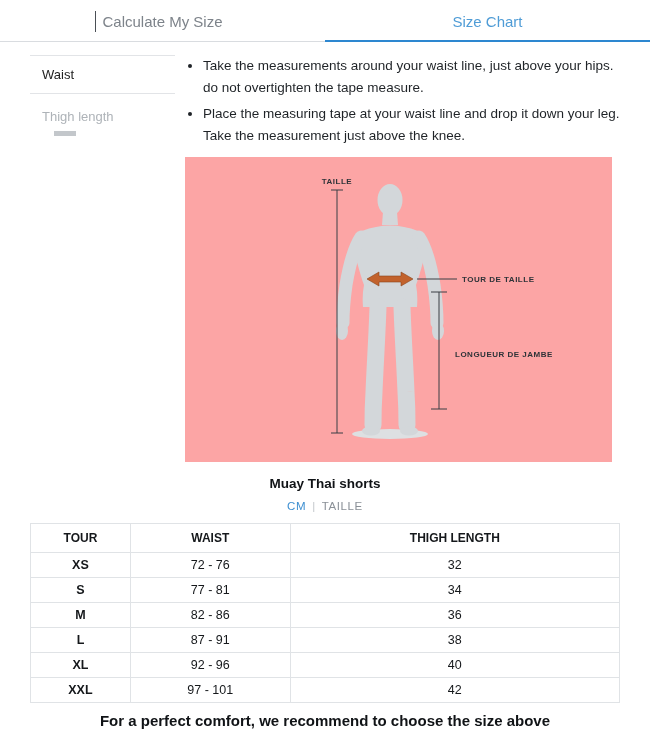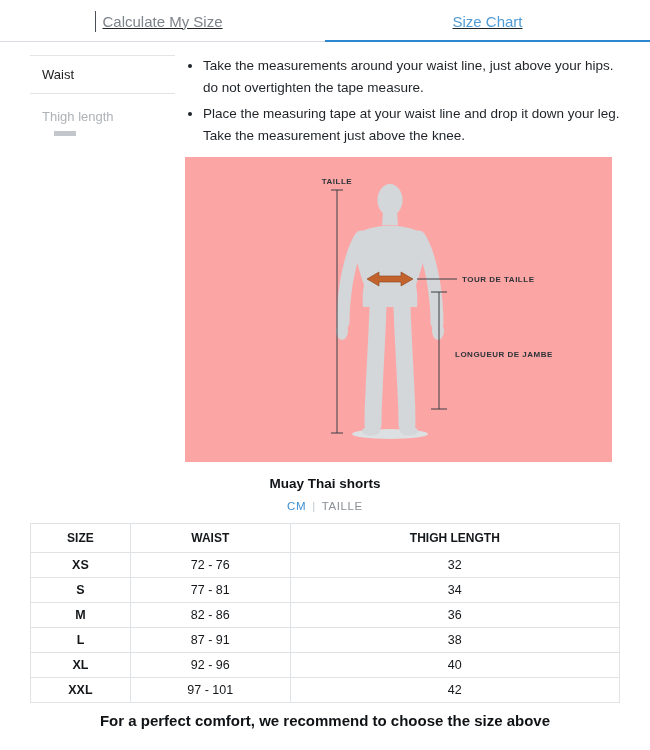--- a/index.html
+++ b/index.html
@@ -3,21 +3,21 @@
 <meta charset="utf-8">
 <style>
   * { box-sizing: border-box; }
   html,body { margin:0; padding:0; background:#fff; }
   .page {
     width:650px; height:750px; background:#fff; position:relative;
     font-family:"Liberation Sans", sans-serif; color:#1f2327; overflow:hidden;
   }
 
   
-  .tabbar { display:flex; height:42px; position:relative;text-decoration:underline; }
+  .tabbar { display:flex; height:42px; position:relative; }
   .tabbar::after { content:""; position:absolute; left:0; right:0; bottom:0; height:1px; background:#d9dce0; }
   .tab { flex:1; display:flex; align-items:center; justify-content:center; font-size:15px; cursor:pointer; position:relative; z-index:1; }
   .tab-inactive { color:#7d838a; }
   .tab-active { color:#4f9cd6; }
   .tab-underline { position:absolute; left:50%; right:0; bottom:0; height:2px; background:#2d87d0; z-index:2; }
   .tab-divider { position:absolute; left:95px; top:11px; width:1px; height:21px; background:#4a4f55; }
 
   
   .content { display:flex; padding:13px 30px 0 30px; }
   .sidebar { width:145px; flex:none; }
@@ -127,21 +127,21 @@
   </div>
 
   <table class="size-table">
     <colgroup>
         <col class="col-w-size">
         <col class="col-w-waist">
         <col class="col-w-thigh">
       </colgroup>
     <thead>
       <tr>
-        <th>SIZE</th>
+        <th>TOUR</th>
         <th>WAIST</th>
         <th>THIGH LENGTH</th>
       </tr>
     </thead>
     <tbody>
       <tr>
         <td class="col-size">XS</td>
         <td>72 - 76</td>
         <td>32</td>
       </tr>

